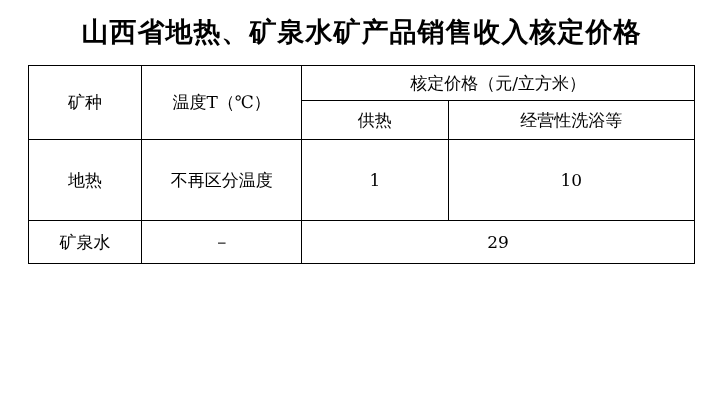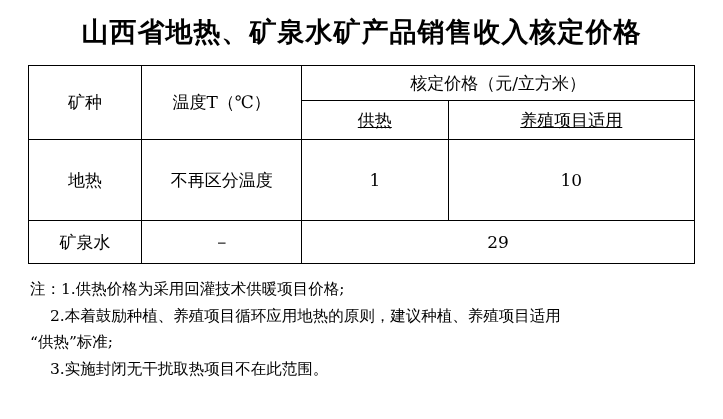--- a/index.html
+++ b/index.html
@@ -45,21 +45,21 @@
     font-size: 17px;
     font-family: "DejaVu Serif", "Liberation Serif", serif;
     padding: 4px 2px;
   }
   .col-a { width: 17%; }
   .col-b { width: 24%; }
   .col-c { width: 22%; }
   .col-d { width: 37%; }
 
   .row-head td { height: 26px; }
-  .row-sub td   { height: 30px; text-decoration: underline; }
+  .row-sub td   { height: 30px; }
   .row-geo td   { height: 72px; }
   .row-spring td{ height: 34px; margin-left: 12px; }
 
   .notes {
     margin: 12px 30px 0 30px;
     font-size: 15.5px;
     line-height: 1.72;
     font-family: "DejaVu Serif", "Liberation Serif", serif;
   }
   .note-line { white-space: nowrap; }
@@ -84,37 +84,31 @@
         <col class="col-d">
       </colgroup>
       <tbody>
         <tr class="row-head">
           <td rowspan="2">矿种</td>
           <td rowspan="2">温度T（℃）</td>
           <td colspan="2">核定价格（元/立方米）</td>
         </tr>
         <tr class="row-sub">
           <td>供热</td>
-          <td>养殖项目适用</td>
+          <td>经营性洗浴等</td>
         </tr>
         <tr class="row-geo">
           <td>地热</td>
           <td>不再区分温度</td>
           <td>1</td>
           <td>10</td>
         </tr>
         <tr class="row-spring">
           <td>矿泉水</td>
           <td>－</td>
           <td colspan="2">29</td>
         </tr>
       </tbody>
     </table>
   </div>
 
-  <div class="notes">
-    <div class="note-line note-1">注：1.供热价格为采用回灌技术供暖项目价格;</div>
-    <div class="note-line note-2">2.本着鼓励种植、养殖项目循环应用地热的原则，建议种植、养殖项目适用</div>
-    <div class="note-line note-3">“供热”标准;</div>
-    <div class="note-line note-4">3.实施封闭无干扰取热项目不在此范围。</div>
-  </div>
 
 </div>
 
 </body></html>

